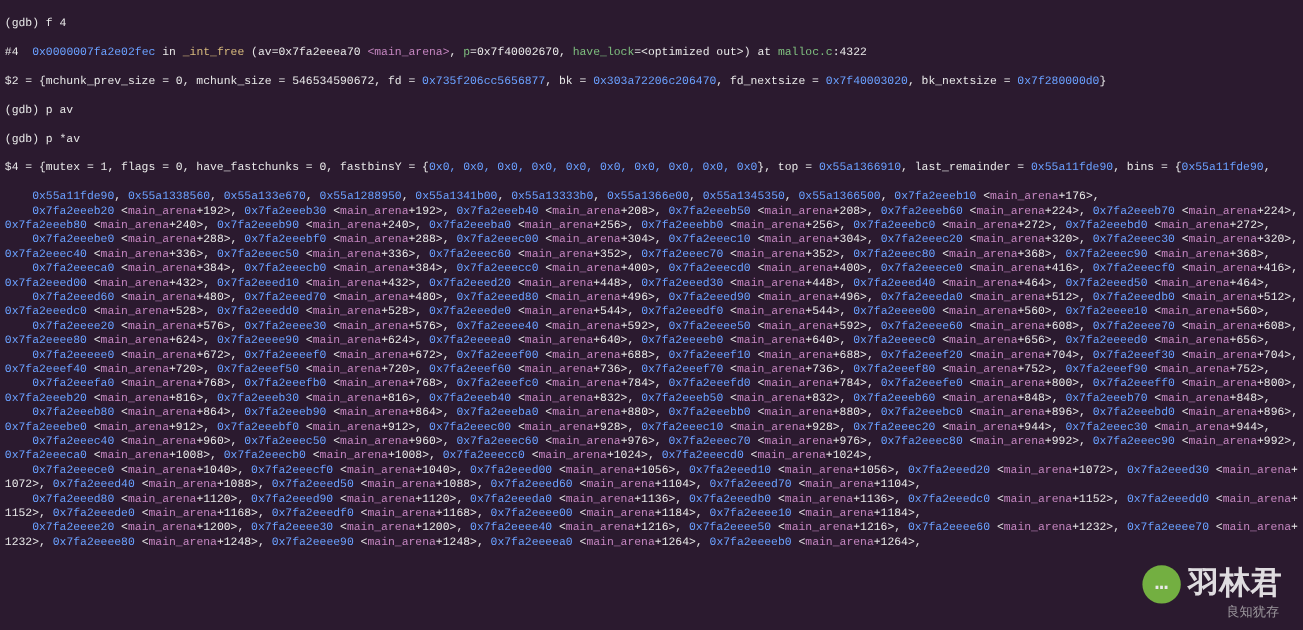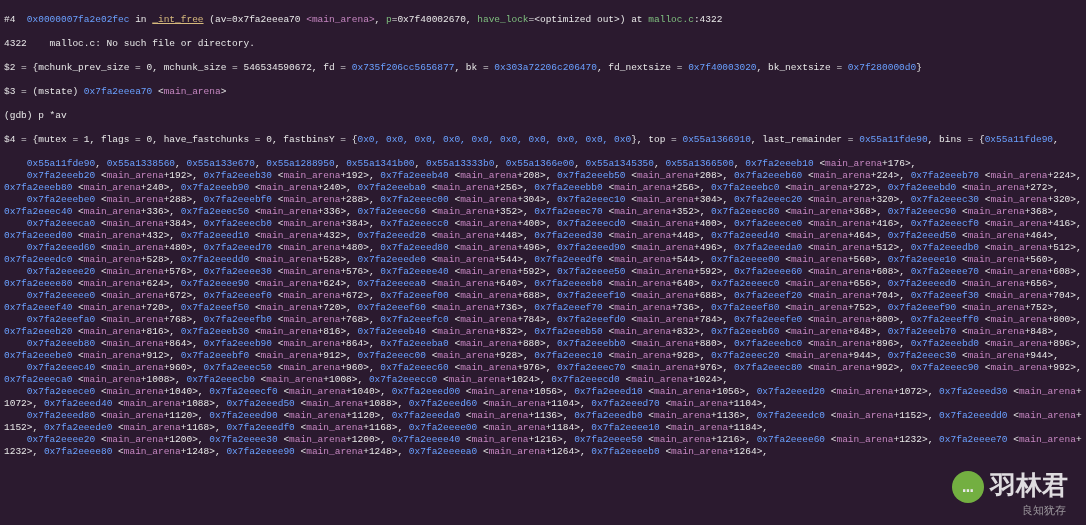--- a/index.html
+++ b/index.html
@@ -1,36 +1,36 @@
 <!DOCTYPE html>
 <html><head>
 <meta charset="utf-8">
 <style>
   html,body{margin:0;padding:0;background:#2b1a2f;color:#d0d0d0;}
   body{font-family:"Consolas","Monaco","Courier New",monospace;font-size:9.5px;line-height:12px;width:1086px;height:525px;overflow:hidden;position:relative;}
   .term{padding:2px 4px;white-space:pre-wrap;word-break:break-all;}
   .white{color:#e8e8e8;}
   .purple{color:#c586c0;}
   .green{color:#7fbf7f;}
-  .yellow{color:#d7ba7d;text-decoration:underline;}
+  .yellow{color:#d7ba7d;}
   .blue{color:#6aa0ff;}
   .line{display:block;}
   .wm{position:absolute;right:18px;bottom:22px;color:rgba(255,255,255,0.85);font-size:26px;font-weight:600;display:flex;align-items:center;gap:6px;}
   .wm .bubble{width:32px;height:32px;border-radius:50%;background:#7bc043;display:inline-flex;align-items:center;justify-content:center;opacity:0.9;}
   .wm .bubble span{color:#fff;font-size:18px;}
   .sub{position:absolute;right:20px;bottom:8px;color:rgba(200,200,200,0.7);font-size:11px;}
 </style>
 </head>
 <body>
 
 <div class="term">
+<span class="line white">(gdb) f 4</span>
 <span class="line"><span class="white">#4  </span><span class="blue">0x0000007fa2e02fec</span><span class="white"> in </span><span class="yellow">_int_free</span><span class="white"> (av=0x7fa2eeea70 </span><span class="purple">&lt;main_arena&gt;</span><span class="white">, </span><span class="green">p</span><span class="white">=0x7f40002670, </span><span class="green">have_lock</span><span class="white">=&lt;optimized out&gt;) at </span><span class="green">malloc.c</span><span class="white">:4322</span></span>
-<span class="line white">4322    malloc.c: No such file or directory.</span>
 <span class="line"><span class="white">$2 = {mchunk_prev_size = 0, mchunk_size = 546534590672, fd = </span><span class="blue">0x735f206cc5656877</span><span class="white">, bk = </span><span class="blue">0x303a72206c206470</span><span class="white">, fd_nextsize = </span><span class="blue">0x7f40003020</span><span class="white">, bk_nextsize = </span><span class="blue">0x7f280000d0</span><span class="white">}</span></span>
-<span class="line"><span class="white">$3 = (mstate) </span><span class="blue">0x7fa2eeea70</span><span class="white"> &lt;</span><span class="purple">main_arena</span><span class="white">&gt;</span></span>
+<span class="line white">(gdb) p av</span>
 <span class="line white">(gdb) p *av</span>
 <span class="line"><span class="white">$4 = {mutex = 1, flags = 0, have_fastchunks = 0, fastbinsY = {</span><span class="blue">0x0, 0x0, 0x0, 0x0, 0x0, 0x0, 0x0, 0x0, 0x0, 0x0</span><span class="white">}, top = </span><span class="blue">0x55a1366910</span><span class="white">, last_remainder = </span><span class="blue">0x55a11fde90</span><span class="white">, bins = {</span><span class="blue">0x55a11fde90</span><span class="white">,</span></span>
 <span id="bins-target"><span class="line">    <span class="blue">0x55a11fde90</span><span class="white">, </span><span class="blue">0x55a1338560</span><span class="white">, </span><span class="blue">0x55a133e670</span><span class="white">, </span><span class="blue">0x55a1288950</span><span class="white">, </span><span class="blue">0x55a1341b00</span><span class="white">, </span><span class="blue">0x55a13333b0</span><span class="white">, </span><span class="blue">0x55a1366e00</span><span class="white">, </span><span class="blue">0x55a1345350</span><span class="white">, </span><span class="blue">0x55a1366500</span><span class="white">, </span><span class="blue">0x7fa2eeeb10</span><span class="white"> &lt;</span><span class="purple">main_arena</span><span class="white">+176&gt;,</span></span><span class="line">    <span class="blue">0x7fa2eeeb20</span><span class="white"> &lt;</span><span class="purple">main_arena</span><span class="white">+192&gt;, </span><span class="blue">0x7fa2eeeb30</span><span class="white"> &lt;</span><span class="purple">main_arena</span><span class="white">+192&gt;, </span><span class="blue">0x7fa2eeeb40</span><span class="white"> &lt;</span><span class="purple">main_arena</span><span class="white">+208&gt;, </span><span class="blue">0x7fa2eeeb50</span><span class="white"> &lt;</span><span class="purple">main_arena</span><span class="white">+208&gt;, </span><span class="blue">0x7fa2eeeb60</span><span class="white"> &lt;</span><span class="purple">main_arena</span><span class="white">+224&gt;, </span><span class="blue">0x7fa2eeeb70</span><span class="white"> &lt;</span><span class="purple">main_arena</span><span class="white">+224&gt;, </span><span class="blue">0x7fa2eeeb80</span><span class="white"> &lt;</span><span class="purple">main_arena</span><span class="white">+240&gt;, </span><span class="blue">0x7fa2eeeb90</span><span class="white"> &lt;</span><span class="purple">main_arena</span><span class="white">+240&gt;, </span><span class="blue">0x7fa2eeeba0</span><span class="white"> &lt;</span><span class="purple">main_arena</span><span class="white">+256&gt;, </span><span class="blue">0x7fa2eeebb0</span><span class="white"> &lt;</span><span class="purple">main_arena</span><span class="white">+256&gt;, </span><span class="blue">0x7fa2eeebc0</span><span class="white"> &lt;</span><span class="purple">main_arena</span><span class="white">+272&gt;, </span><span class="blue">0x7fa2eeebd0</span><span class="white"> &lt;</span><span class="purple">main_arena</span><span class="white">+272&gt;, </span></span><span class="line">    <span class="blue">0x7fa2eeebe0</span><span class="white"> &lt;</span><span class="purple">main_arena</span><span class="white">+288&gt;, </span><span class="blue">0x7fa2eeebf0</span><span class="white"> &lt;</span><span class="purple">main_arena</span><span class="white">+288&gt;, </span><span class="blue">0x7fa2eeec00</span><span class="white"> &lt;</span><span class="purple">main_arena</span><span class="white">+304&gt;, </span><span class="blue">0x7fa2eeec10</span><span class="white"> &lt;</span><span class="purple">main_arena</span><span class="white">+304&gt;, </span><span class="blue">0x7fa2eeec20</span><span class="white"> &lt;</span><span class="purple">main_arena</span><span class="white">+320&gt;, </span><span class="blue">0x7fa2eeec30</span><span class="white"> &lt;</span><span class="purple">main_arena</span><span class="white">+320&gt;, </span><span class="blue">0x7fa2eeec40</span><span class="white"> &lt;</span><span class="purple">main_arena</span><span class="white">+336&gt;, </span><span class="blue">0x7fa2eeec50</span><span class="white"> &lt;</span><span class="purple">main_arena</span><span class="white">+336&gt;, </span><span class="blue">0x7fa2eeec60</span><span class="white"> &lt;</span><span class="purple">main_arena</span><span class="white">+352&gt;, </span><span class="blue">0x7fa2eeec70</span><span class="white"> &lt;</span><span class="purple">main_arena</span><span class="white">+352&gt;, </span><span class="blue">0x7fa2eeec80</span><span class="white"> &lt;</span><span class="purple">main_arena</span><span class="white">+368&gt;, </span><span class="blue">0x7fa2eeec90</span><span class="white"> &lt;</span><span class="purple">main_arena</span><span class="white">+368&gt;, </span></span><span class="line">    <span class="blue">0x7fa2eeeca0</span><span class="white"> &lt;</span><span class="purple">main_arena</span><span class="white">+384&gt;, </span><span class="blue">0x7fa2eeecb0</span><span class="white"> &lt;</span><span class="purple">main_arena</span><span class="white">+384&gt;, </span><span class="blue">0x7fa2eeecc0</span><span class="white"> &lt;</span><span class="purple">main_arena</span><span class="white">+400&gt;, </span><span class="blue">0x7fa2eeecd0</span><span class="white"> &lt;</span><span class="purple">main_arena</span><span class="white">+400&gt;, </span><span class="blue">0x7fa2eeece0</span><span class="white"> &lt;</span><span class="purple">main_arena</span><span class="white">+416&gt;, </span><span class="blue">0x7fa2eeecf0</span><span class="white"> &lt;</span><span class="purple">main_arena</span><span class="white">+416&gt;, </span><span class="blue">0x7fa2eeed00</span><span class="white"> &lt;</span><span class="purple">main_arena</span><span class="white">+432&gt;, </span><span class="blue">0x7fa2eeed10</span><span class="white"> &lt;</span><span class="purple">main_arena</span><span class="white">+432&gt;, </span><span class="blue">0x7fa2eeed20</span><span class="white"> &lt;</span><span class="purple">main_arena</span><span class="white">+448&gt;, </span><span class="blue">0x7fa2eeed30</span><span class="white"> &lt;</span><span class="purple">main_arena</span><span class="white">+448&gt;, </span><span class="blue">0x7fa2eeed40</span><span class="white"> &lt;</span><span class="purple">main_arena</span><span class="white">+464&gt;, </span><span class="blue">0x7fa2eeed50</span><span class="white"> &lt;</span><span class="purple">main_arena</span><span class="white">+464&gt;, </span></span><span class="line">    <span class="blue">0x7fa2eeed60</span><span class="white"> &lt;</span><span class="purple">main_arena</span><span class="white">+480&gt;, </span><span class="blue">0x7fa2eeed70</span><span class="white"> &lt;</span><span class="purple">main_arena</span><span class="white">+480&gt;, </span><span class="blue">0x7fa2eeed80</span><span class="white"> &lt;</span><span class="purple">main_arena</span><span class="white">+496&gt;, </span><span class="blue">0x7fa2eeed90</span><span class="white"> &lt;</span><span class="purple">main_arena</span><span class="white">+496&gt;, </span><span class="blue">0x7fa2eeeda0</span><span class="white"> &lt;</span><span class="purple">main_arena</span><span class="white">+512&gt;, </span><span class="blue">0x7fa2eeedb0</span><span class="white"> &lt;</span><span class="purple">main_arena</span><span class="white">+512&gt;, </span><span class="blue">0x7fa2eeedc0</span><span class="white"> &lt;</span><span class="purple">main_arena</span><span class="white">+528&gt;, </span><span class="blue">0x7fa2eeedd0</span><span class="white"> &lt;</span><span class="purple">main_arena</span><span class="white">+528&gt;, </span><span class="blue">0x7fa2eeede0</span><span class="white"> &lt;</span><span class="purple">main_arena</span><span class="white">+544&gt;, </span><span class="blue">0x7fa2eeedf0</span><span class="white"> &lt;</span><span class="purple">main_arena</span><span class="white">+544&gt;, </span><span class="blue">0x7fa2eeee00</span><span class="white"> &lt;</span><span class="purple">main_arena</span><span class="white">+560&gt;, </span><span class="blue">0x7fa2eeee10</span><span class="white"> &lt;</span><span class="purple">main_arena</span><span class="white">+560&gt;, </span></span><span class="line">    <span class="blue">0x7fa2eeee20</span><span class="white"> &lt;</span><span class="purple">main_arena</span><span class="white">+576&gt;, </span><span class="blue">0x7fa2eeee30</span><span class="white"> &lt;</span><span class="purple">main_arena</span><span class="white">+576&gt;, </span><span class="blue">0x7fa2eeee40</span><span class="white"> &lt;</span><span class="purple">main_arena</span><span class="white">+592&gt;, </span><span class="blue">0x7fa2eeee50</span><span class="white"> &lt;</span><span class="purple">main_arena</span><span class="white">+592&gt;, </span><span class="blue">0x7fa2eeee60</span><span class="white"> &lt;</span><span class="purple">main_arena</span><span class="white">+608&gt;, </span><span class="blue">0x7fa2eeee70</span><span class="white"> &lt;</span><span class="purple">main_arena</span><span class="white">+608&gt;, </span><span class="blue">0x7fa2eeee80</span><span class="white"> &lt;</span><span class="purple">main_arena</span><span class="white">+624&gt;, </span><span class="blue">0x7fa2eeee90</span><span class="white"> &lt;</span><span class="purple">main_arena</span><span class="white">+624&gt;, </span><span class="blue">0x7fa2eeeea0</span><span class="white"> &lt;</span><span class="purple">main_arena</span><span class="white">+640&gt;, </span><span class="blue">0x7fa2eeeeb0</span><span class="white"> &lt;</span><span class="purple">main_arena</span><span class="white">+640&gt;, </span><span class="blue">0x7fa2eeeec0</span><span class="white"> &lt;</span><span class="purple">main_arena</span><span class="white">+656&gt;, </span><span class="blue">0x7fa2eeeed0</span><span class="white"> &lt;</span><span class="purple">main_arena</span><span class="white">+656&gt;, </span></span><span class="line">    <span class="blue">0x7fa2eeeee0</span><span class="white"> &lt;</span><span class="purple">main_arena</span><span class="white">+672&gt;, </span><span class="blue">0x7fa2eeeef0</span><span class="white"> &lt;</span><span class="purple">main_arena</span><span class="white">+672&gt;, </span><span class="blue">0x7fa2eeef00</span><span class="white"> &lt;</span><span class="purple">main_arena</span><span class="white">+688&gt;, </span><span class="blue">0x7fa2eeef10</span><span class="white"> &lt;</span><span class="purple">main_arena</span><span class="white">+688&gt;, </span><span class="blue">0x7fa2eeef20</span><span class="white"> &lt;</span><span class="purple">main_arena</span><span class="white">+704&gt;, </span><span class="blue">0x7fa2eeef30</span><span class="white"> &lt;</span><span class="purple">main_arena</span><span class="white">+704&gt;, </span><span class="blue">0x7fa2eeef40</span><span class="white"> &lt;</span><span class="purple">main_arena</span><span class="white">+720&gt;, </span><span class="blue">0x7fa2eeef50</span><span class="white"> &lt;</span><span class="purple">main_arena</span><span class="white">+720&gt;, </span><span class="blue">0x7fa2eeef60</span><span class="white"> &lt;</span><span class="purple">main_arena</span><span class="white">+736&gt;, </span><span class="blue">0x7fa2eeef70</span><span class="white"> &lt;</span><span class="purple">main_arena</span><span class="white">+736&gt;, </span><span class="blue">0x7fa2eeef80</span><span class="white"> &lt;</span><span class="purple">main_arena</span><span class="white">+752&gt;, </span><span class="blue">0x7fa2eeef90</span><span class="white"> &lt;</span><span class="purple">main_arena</span><span class="white">+752&gt;, </span></span><span class="line">    <span class="blue">0x7fa2eeefa0</span><span class="white"> &lt;</span><span class="purple">main_arena</span><span class="white">+768&gt;, </span><span class="blue">0x7fa2eeefb0</span><span class="white"> &lt;</span><span class="purple">main_arena</span><span class="white">+768&gt;, </span><span class="blue">0x7fa2eeefc0</span><span class="white"> &lt;</span><span class="purple">main_arena</span><span class="white">+784&gt;, </span><span class="blue">0x7fa2eeefd0</span><span class="white"> &lt;</span><span class="purple">main_arena</span><span class="white">+784&gt;, </span><span class="blue">0x7fa2eeefe0</span><span class="white"> &lt;</span><span class="purple">main_arena</span><span class="white">+800&gt;, </span><span class="blue">0x7fa2eeeff0</span><span class="white"> &lt;</span><span class="purple">main_arena</span><span class="white">+800&gt;, </span><span class="blue">0x7fa2eeeb20</span><span class="white"> &lt;</span><span class="purple">main_arena</span><span class="white">+816&gt;, </span><span class="blue">0x7fa2eeeb30</span><span class="white"> &lt;</span><span class="purple">main_arena</span><span class="white">+816&gt;, </span><span class="blue">0x7fa2eeeb40</span><span class="white"> &lt;</span><span class="purple">main_arena</span><span class="white">+832&gt;, </span><span class="blue">0x7fa2eeeb50</span><span class="white"> &lt;</span><span class="purple">main_arena</span><span class="white">+832&gt;, </span><span class="blue">0x7fa2eeeb60</span><span class="white"> &lt;</span><span class="purple">main_arena</span><span class="white">+848&gt;, </span><span class="blue">0x7fa2eeeb70</span><span class="white"> &lt;</span><span class="purple">main_arena</span><span class="white">+848&gt;, </span></span><span class="line">    <span class="blue">0x7fa2eeeb80</span><span class="white"> &lt;</span><span class="purple">main_arena</span><span class="white">+864&gt;, </span><span class="blue">0x7fa2eeeb90</span><span class="white"> &lt;</span><span class="purple">main_arena</span><span class="white">+864&gt;, </span><span class="blue">0x7fa2eeeba0</span><span class="white"> &lt;</span><span class="purple">main_arena</span><span class="white">+880&gt;, </span><span class="blue">0x7fa2eeebb0</span><span class="white"> &lt;</span><span class="purple">main_arena</span><span class="white">+880&gt;, </span><span class="blue">0x7fa2eeebc0</span><span class="white"> &lt;</span><span class="purple">main_arena</span><span class="white">+896&gt;, </span><span class="blue">0x7fa2eeebd0</span><span class="white"> &lt;</span><span class="purple">main_arena</span><span class="white">+896&gt;, </span><span class="blue">0x7fa2eeebe0</span><span class="white"> &lt;</span><span class="purple">main_arena</span><span class="white">+912&gt;, </span><span class="blue">0x7fa2eeebf0</span><span class="white"> &lt;</span><span class="purple">main_arena</span><span class="white">+912&gt;, </span><span class="blue">0x7fa2eeec00</span><span class="white"> &lt;</span><span class="purple">main_arena</span><span class="white">+928&gt;, </span><span class="blue">0x7fa2eeec10</span><span class="white"> &lt;</span><span class="purple">main_arena</span><span class="white">+928&gt;, </span><span class="blue">0x7fa2eeec20</span><span class="white"> &lt;</span><span class="purple">main_arena</span><span class="white">+944&gt;, </span><span class="blue">0x7fa2eeec30</span><span class="white"> &lt;</span><span class="purple">main_arena</span><span class="white">+944&gt;, </span></span><span class="line">    <span class="blue">0x7fa2eeec40</span><span class="white"> &lt;</span><span class="purple">main_arena</span><span class="white">+960&gt;, </span><span class="blue">0x7fa2eeec50</span><span class="white"> &lt;</span><span class="purple">main_arena</span><span class="white">+960&gt;, </span><span class="blue">0x7fa2eeec60</span><span class="white"> &lt;</span><span class="purple">main_arena</span><span class="white">+976&gt;, </span><span class="blue">0x7fa2eeec70</span><span class="white"> &lt;</span><span class="purple">main_arena</span><span class="white">+976&gt;, </span><span class="blue">0x7fa2eeec80</span><span class="white"> &lt;</span><span class="purple">main_arena</span><span class="white">+992&gt;, </span><span class="blue">0x7fa2eeec90</span><span class="white"> &lt;</span><span class="purple">main_arena</span><span class="white">+992&gt;, </span><span class="blue">0x7fa2eeeca0</span><span class="white"> &lt;</span><span class="purple">main_arena</span><span class="white">+1008&gt;, </span><span class="blue">0x7fa2eeecb0</span><span class="white"> &lt;</span><span class="purple">main_arena</span><span class="white">+1008&gt;, </span><span class="blue">0x7fa2eeecc0</span><span class="white"> &lt;</span><span class="purple">main_arena</span><span class="white">+1024&gt;, </span><span class="blue">0x7fa2eeecd0</span><span class="white"> &lt;</span><span class="purple">main_arena</span><span class="white">+1024&gt;, </span></span><span class="line">    <span class="blue">0x7fa2eeece0</span><span class="white"> &lt;</span><span class="purple">main_arena</span><span class="white">+1040&gt;, </span><span class="blue">0x7fa2eeecf0</span><span class="white"> &lt;</span><span class="purple">main_arena</span><span class="white">+1040&gt;, </span><span class="blue">0x7fa2eeed00</span><span class="white"> &lt;</span><span class="purple">main_arena</span><span class="white">+1056&gt;, </span><span class="blue">0x7fa2eeed10</span><span class="white"> &lt;</span><span class="purple">main_arena</span><span class="white">+1056&gt;, </span><span class="blue">0x7fa2eeed20</span><span class="white"> &lt;</span><span class="purple">main_arena</span><span class="white">+1072&gt;, </span><span class="blue">0x7fa2eeed30</span><span class="white"> &lt;</span><span class="purple">main_arena</span><span class="white">+1072&gt;, </span><span class="blue">0x7fa2eeed40</span><span class="white"> &lt;</span><span class="purple">main_arena</span><span class="white">+1088&gt;, </span><span class="blue">0x7fa2eeed50</span><span class="white"> &lt;</span><span class="purple">main_arena</span><span class="white">+1088&gt;, </span><span class="blue">0x7fa2eeed60</span><span class="white"> &lt;</span><span class="purple">main_arena</span><span class="white">+1104&gt;, </span><span class="blue">0x7fa2eeed70</span><span class="white"> &lt;</span><span class="purple">main_arena</span><span class="white">+1104&gt;, </span></span><span class="line">    <span class="blue">0x7fa2eeed80</span><span class="white"> &lt;</span><span class="purple">main_arena</span><span class="white">+1120&gt;, </span><span class="blue">0x7fa2eeed90</span><span class="white"> &lt;</span><span class="purple">main_arena</span><span class="white">+1120&gt;, </span><span class="blue">0x7fa2eeeda0</span><span class="white"> &lt;</span><span class="purple">main_arena</span><span class="white">+1136&gt;, </span><span class="blue">0x7fa2eeedb0</span><span class="white"> &lt;</span><span class="purple">main_arena</span><span class="white">+1136&gt;, </span><span class="blue">0x7fa2eeedc0</span><span class="white"> &lt;</span><span class="purple">main_arena</span><span class="white">+1152&gt;, </span><span class="blue">0x7fa2eeedd0</span><span class="white"> &lt;</span><span class="purple">main_arena</span><span class="white">+1152&gt;, </span><span class="blue">0x7fa2eeede0</span><span class="white"> &lt;</span><span class="purple">main_arena</span><span class="white">+1168&gt;, </span><span class="blue">0x7fa2eeedf0</span><span class="white"> &lt;</span><span class="purple">main_arena</span><span class="white">+1168&gt;, </span><span class="blue">0x7fa2eeee00</span><span class="white"> &lt;</span><span class="purple">main_arena</span><span class="white">+1184&gt;, </span><span class="blue">0x7fa2eeee10</span><span class="white"> &lt;</span><span class="purple">main_arena</span><span class="white">+1184&gt;, </span></span><span class="line">    <span class="blue">0x7fa2eeee20</span><span class="white"> &lt;</span><span class="purple">main_arena</span><span class="white">+1200&gt;, </span><span class="blue">0x7fa2eeee30</span><span class="white"> &lt;</span><span class="purple">main_arena</span><span class="white">+1200&gt;, </span><span class="blue">0x7fa2eeee40</span><span class="white"> &lt;</span><span class="purple">main_arena</span><span class="white">+1216&gt;, </span><span class="blue">0x7fa2eeee50</span><span class="white"> &lt;</span><span class="purple">main_arena</span><span class="white">+1216&gt;, </span><span class="blue">0x7fa2eeee60</span><span class="white"> &lt;</span><span class="purple">main_arena</span><span class="white">+1232&gt;, </span><span class="blue">0x7fa2eeee70</span><span class="white"> &lt;</span><span class="purple">main_arena</span><span class="white">+1232&gt;, </span><span class="blue">0x7fa2eeee80</span><span class="white"> &lt;</span><span class="purple">main_arena</span><span class="white">+1248&gt;, </span><span class="blue">0x7fa2eeee90</span><span class="white"> &lt;</span><span class="purple">main_arena</span><span class="white">+1248&gt;, </span><span class="blue">0x7fa2eeeea0</span><span class="white"> &lt;</span><span class="purple">main_arena</span><span class="white">+1264&gt;, </span><span class="blue">0x7fa2eeeeb0</span><span class="white"> &lt;</span><span class="purple">main_arena</span><span class="white">+1264&gt;, </span></span></span>
 
 </div>
 
 <div class="wm">
   <span class="bubble">
       <span>…</span>
     </span>

